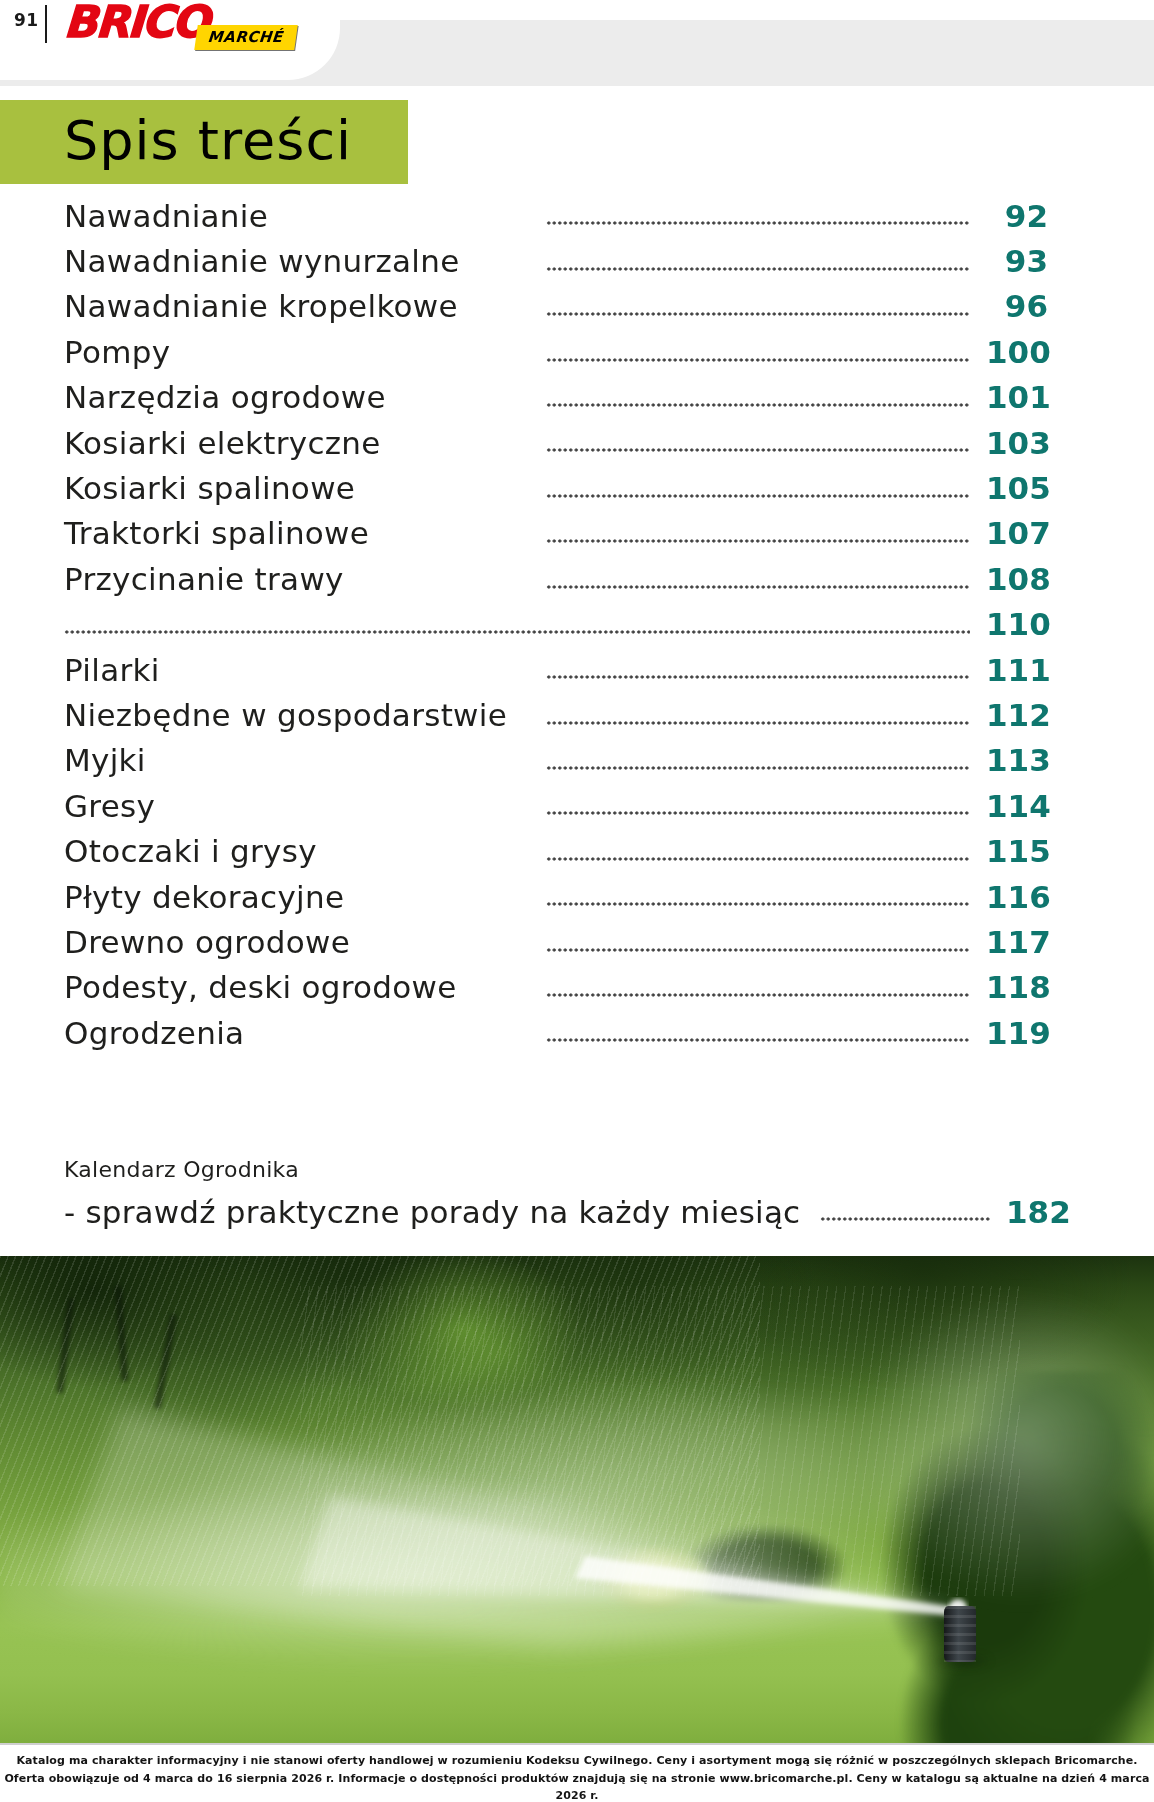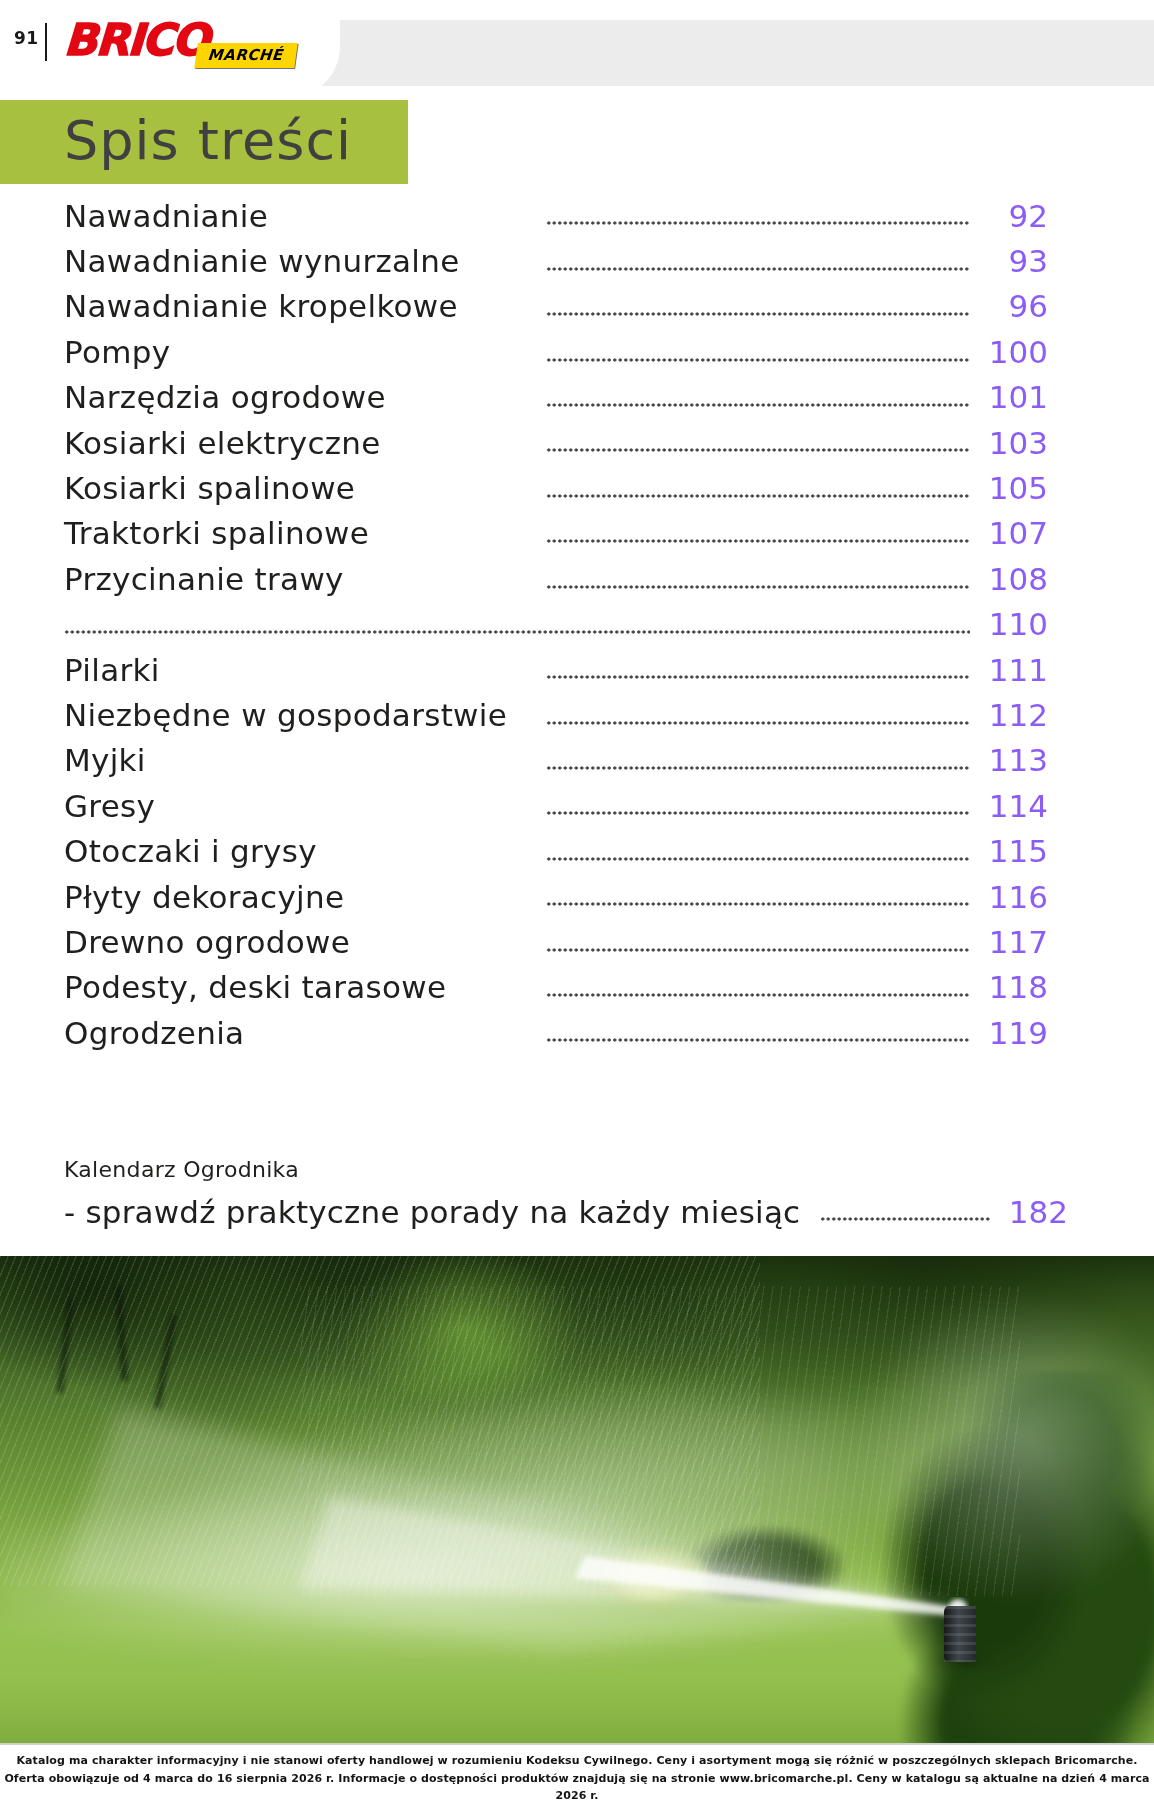--- a/index.html
+++ b/index.html
@@ -2,49 +2,49 @@
 <html><head>
 <meta charset="utf-8">
 <style>
   html,body{margin:0;padding:0;}
   body{
     width:1154px;height:1802px;position:relative;overflow:hidden;background:#ffffff;
     font-family:"DejaVu Sans","Liberation Sans",sans-serif;color:#1f1f1d;
   }
   
   .top-band{position:absolute;left:0;top:20px;width:1154px;height:66px;background:#ececec;}
-  .top-tab{position:absolute;left:0;top:0;width:340px;height:80px;background:#ffffff;border-bottom-right-radius:52px;margin-top:18px;}
+  .top-tab{position:absolute;left:0;top:0;width:340px;height:80px;background:#ffffff;border-bottom-right-radius:52px;}
   .page-num{position:absolute;left:14px;top:10px;font-size:17px;font-weight:bold;color:#1a1a1a;letter-spacing:.5px;}
   .head-divider{position:absolute;left:45px;top:5px;width:2px;height:38px;background:#1a1a1a;}
   .logo{position:absolute;left:68px;top:0;width:250px;height:56px;}
   .logo-brico{
     position:absolute;left:0;top:-4px;font-size:44px;font-weight:bold;font-style:italic;
     color:#e30613;-webkit-text-stroke:1.5px #e30613;letter-spacing:-2px;transform:skewX(-6deg);
   }
   .logo-marche{
     position:absolute;left:128px;top:25px;background:#ffd500;color:#000;
     font-size:15px;font-weight:bold;font-style:italic;letter-spacing:.5px;
     padding:3px 12px 4px 13px;transform:skewX(-8deg);box-shadow:1px 1px 0 rgba(0,0,0,.55);
   }
   
   .title-bar{position:absolute;left:0;top:100px;width:408px;height:84px;background:#a8c03f;}
   .title-bar .t{
-    display:block;padding-left:64px;line-height:82px;font-size:54px;letter-spacing:1px;color:#404040;
+    display:block;padding-left:64px;line-height:82px;font-size:54px;letter-spacing:1px;color:#000000;
   }
   
   .toc{position:absolute;left:0;top:193px;width:1154px;}
   .toc-row{display:flex;align-items:center;height:45.4px;padding:0 106px 0 64px;}
   .toc-label{white-space:nowrap;min-width:482px;font-size:31px;letter-spacing:.3px;color:#1f1f1d;}
   .leader{flex:1;align-self:stretch;position:relative;}
   .leader::after{
     content:"";position:absolute;left:0;right:10px;bottom:13px;height:4px;
     background-image:radial-gradient(circle,#414141 1.3px,transparent 1.9px);
     background-size:5.5px 4px;background-position:0 50%;background-repeat:repeat-x;
   }
-  .toc-page{width:62px;margin-left:6px;text-align:right;font-size:31px;color:#8b5cf6;}
+  .toc-page{width:62px;margin-left:6px;text-align:right;font-size:31px;color:#0f766e;font-weight:bold;}
   
   .calendar{position:absolute;left:0;top:1150px;width:1154px;}
   .cal-title{padding-left:64px;font-size:22px;line-height:40px;letter-spacing:.3px;}
   .cal-row{display:flex;align-items:center;height:44px;padding:0 86px 0 64px;}
   .cal-sub{white-space:nowrap;font-size:31px;letter-spacing:.2px;margin-right:20px;}
   
   .photo{
     position:absolute;left:0;top:1256px;width:1154px;height:487px;overflow:hidden;
     border-bottom:2px solid #cfcfcf;
     background:linear-gradient(180deg,#1c330f 0%,#2a4715 6%,#35551c 12%,#416524 20%,#4f762b 28%,
@@ -211,21 +211,21 @@
       <span class="toc-page">116</span>
     </div>
 
     <div class="toc-row">
       <span class="toc-label">Drewno ogrodowe</span>
       <span class="leader"></span>
       <span class="toc-page">117</span>
     </div>
 
     <div class="toc-row">
-      <span class="toc-label">Podesty, deski tarasowe</span>
+      <span class="toc-label">Podesty, deski ogrodowe</span>
       <span class="leader"></span>
       <span class="toc-page">118</span>
     </div>
 
     <div class="toc-row">
       <span class="toc-label">Ogrodzenia</span>
       <span class="leader"></span>
       <span class="toc-page">119</span>
     </div>
   </div>

